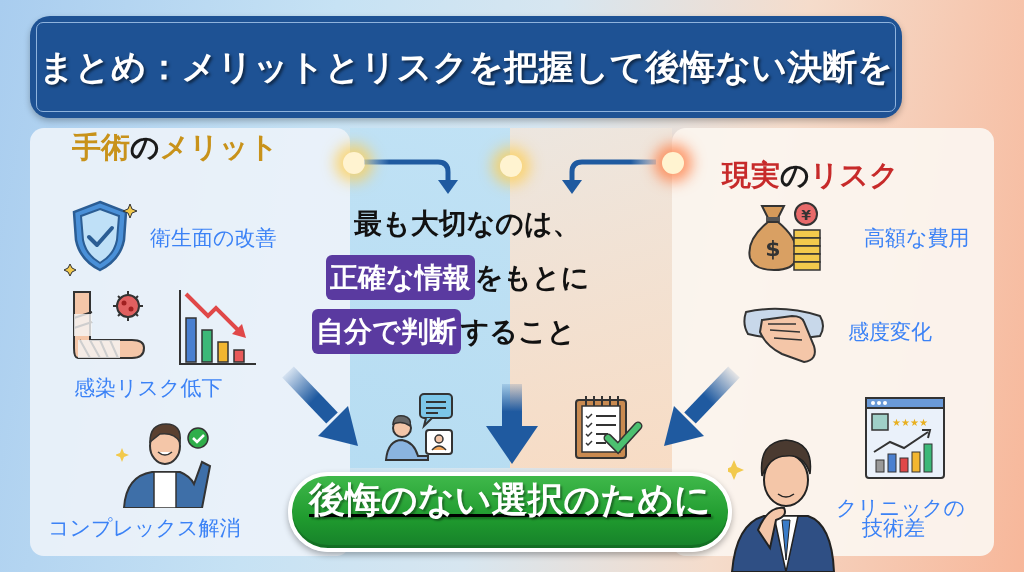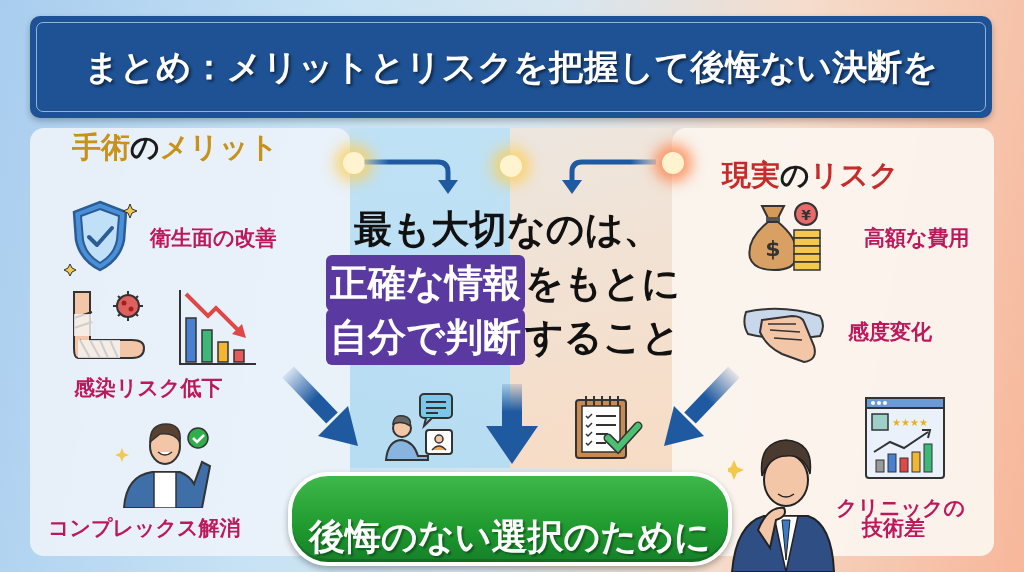--- a/index.html
+++ b/index.html
@@ -6,23 +6,23 @@
   html, body { width: 1024px; height: 572px; overflow: hidden; }
   body {
     font-family: "DejaVu Sans", "Liberation Sans", sans-serif;
     position: relative;
     background: linear-gradient(100deg, #a9cdef 0%, #c6e2f4 30%, #d7e6f0 50%, #f5dccb 72%, #f7b79a 100%);
   }
   .abs { position: absolute; }
 
   
   .title-banner {
-    left: 30px; top: 16px; width: 962px; height: 102px;
+    left: 30px; top: 16px; width: 872px; height: 102px;
     background: #1e5294;
-    border-radius: 10px;
+    border-radius: 20px;
     box-shadow: 0 3px 6px rgba(0,0,0,0.25);
   }
   .title-inner {
     position: absolute; left: 6px; top: 6px; right: 6px; bottom: 6px;
     border: 1.5px solid #8fb3dd; border-radius: 7px;
     display: flex; align-items: center; justify-content: center;
   }
   .title-text {
     color: #fff; font-weight: bold; font-size: 35px; letter-spacing: 0px;
     text-shadow: 2px 2px 3px rgba(0,0,0,0.55);
@@ -53,40 +53,40 @@
     font-weight: bold; font-size: 29px; white-space: nowrap;
   }
   .heading-merit { left: 72px; top: 128px; }
   .heading-merit .c1 { color: #c8921a; }
   .heading-merit .c2 { color: #1a1a1a; }
   .heading-risk { left: 722px; top: 140px; margin-top: 16px; }
   .heading-risk .c1 { color: #c72a2a; }
   .heading-risk .c2 { color: #1a1a1a; }
 
   .item-label {
-    font-weight: bold; font-size: 21px; color: #be185d; white-space: nowrap;
+    font-weight: normal; font-size: 21px; color: #3b82f6; white-space: nowrap;
   }
 
   
   .msg-line {
-    font-weight: bold; font-size: 38px; color: #111; white-space: nowrap;
+    font-weight: bold; font-size: 28px; color: #111; white-space: nowrap;
     line-height: 1;
   }
   .hl {
     background: #5a3aa0; color: #fff; border-radius: 6px; padding: 6px 4px;
   }
 
   
   .cta {
-    left: 288px; top: 472px; width: 444px; height: 94px;
+    left: 288px; top: 472px; width: 444px; height: 80px;
     background: linear-gradient(180deg, #3fb84a 0%, #1f9a2e 60%, #16802a 100%);
     border: 4px solid #fff;
     border-radius: 40px;
     box-shadow: 0 3px 6px rgba(0,0,0,0.3), inset 0 -3px 0 rgba(0,0,0,0.15);
-    display: flex; align-items: flex-end; justify-content: center;
+    display: flex; align-items: flex-start; justify-content: center; text-decoration: underline;
   }
   .cta span {
     color: #fff; font-weight: bold; font-size: 36px;
     text-shadow: 2px 2px 2px rgba(0,0,0,0.35);
     white-space: nowrap;
   }
 
   
   .glow {
     width: 22px; height: 22px; border-radius: 50%;
@@ -230,21 +230,21 @@
   <path d="M4 14 L78 14 Q88 14 88 24 L88 34" fill="none" stroke="url(#ga)" stroke-width="5"></path>
   <path d="M78 32 L98 32 L88 46 Z" fill="#1f5aa0"></path>
   <path d="M296 14 L222 14 Q212 14 212 24 L212 34" fill="none" stroke="url(#gb)" stroke-width="5"></path>
   <path d="M202 32 L222 32 L212 46 Z" fill="#1f5aa0"></path>
 </svg>
 
 <div class="abs msg-line" style="left:354px;top:210px">最も大切なのは、</div>
 <div class="abs msg-line" style="left:326px;top:264px">
   <span class="hl">正確な情報</span><span>をもとに</span>
 </div>
-<div class="abs msg-line" style="left:326px;top:318px">
+<div class="abs msg-line" style="left:312px;top:318px">
   <span class="hl">自分で判断</span><span>すること</span>
 </div>
 
 <svg class="abs" style="left:282px;top:362px" width="80" height="90" viewBox="0 0 80 90">
   <defs>
       <linearGradient id="gd1" x1="0" y1="0" x2="1" y2="1">
         <stop offset="0" stop-color="#1f5aa0" stop-opacity="0.1"></stop>
         <stop offset="0.6" stop-color="#1f5aa0"></stop>
       </linearGradient>
     </defs>

